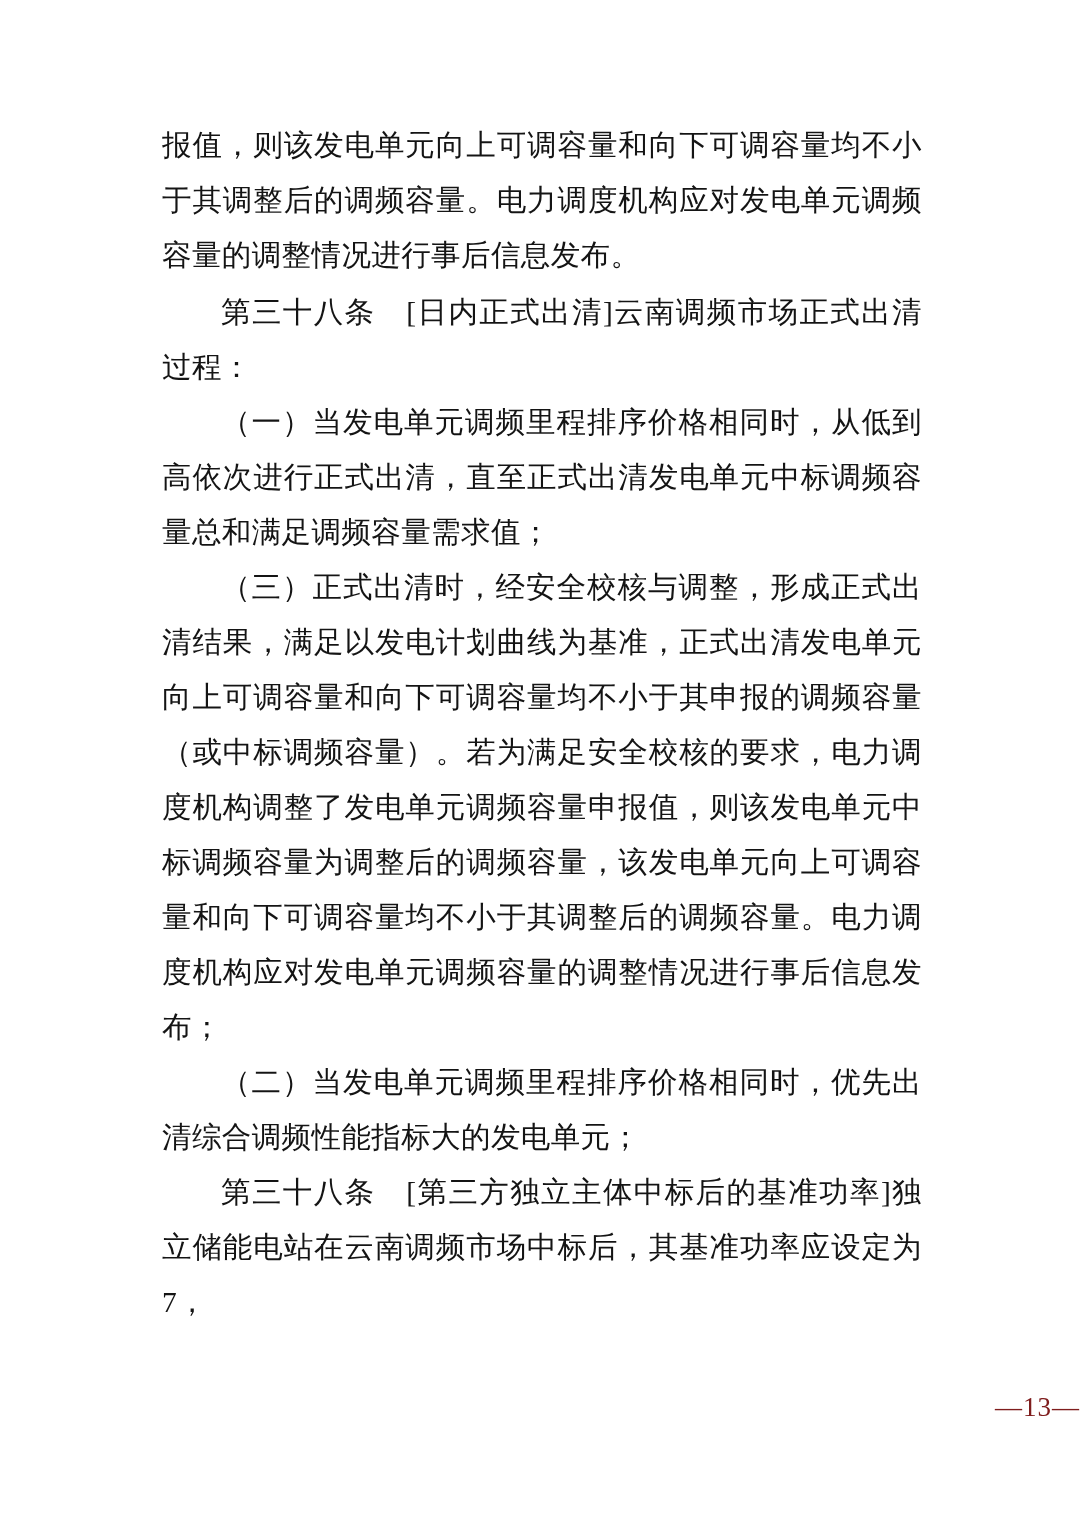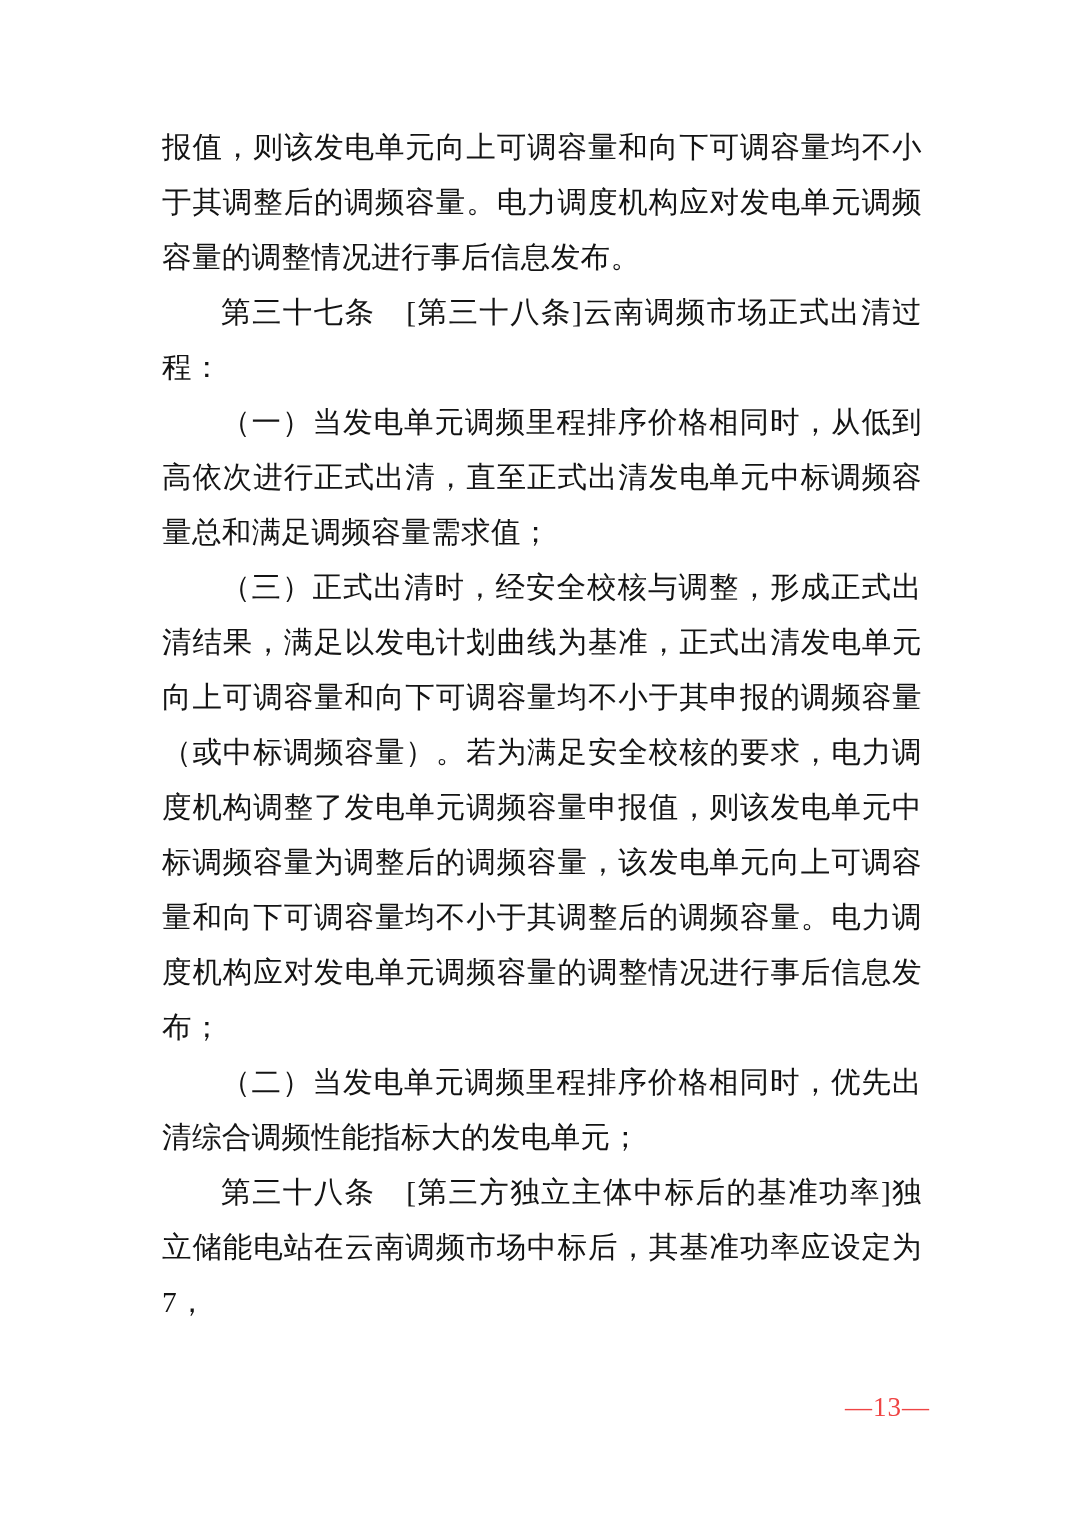--- a/index.html
+++ b/index.html
@@ -29,45 +29,45 @@
     text-align: justify;
     text-justify: inter-ideograph;
     letter-spacing: 0.4px;
     color: #141414;
   }
   p.indent {
     text-indent: 59px;
   }
   p.hang {
     text-indent: 0;
+    font-family: Liberation Mono, monospace;
   }
   .footer {
     position: absolute;
     left: 0;
     top: 1392px;
     width: 1080px;
     text-align: right;
-    padding-right: 150px;
     box-sizing: border-box;
     font-size: 27px;
     font-family: "Liberation Serif", "DejaVu Serif", serif;
-    color: #ef4444;
+    color: #7f1d1d;
     letter-spacing: 1px;
   }
 </style>
 </head>
 <body>
 
 <div class="page">
 
   <div class="body-area">
 
     <p class="para hang">报值，则该发电单元向上可调容量和向下可调容量均不小于其调整后的调频容量。电力调度机构应对发电单元调频容量的调整情况进行事后信息发布。</p>
 
-    <p class="para indent">第三十七条　[第三十八条]云南调频市场正式出清过程：</p>
+    <p class="para indent">第三十八条　[日内正式出清]云南调频市场正式出清过程：</p>
 
     <p class="para indent">（一）当发电单元调频里程排序价格相同时，从低到高依次进行正式出清，直至正式出清发电单元中标调频容量总和满足调频容量需求值；</p>
 
     <p class="para indent">（三）正式出清时，经安全校核与调整，形成正式出清结果，满足以发电计划曲线为基准，正式出清发电单元向上可调容量和向下可调容量均不小于其申报的调频容量（或中标调频容量）。若为满足安全校核的要求，电力调度机构调整了发电单元调频容量申报值，则该发电单元中标调频容量为调整后的调频容量，该发电单元向上可调容量和向下可调容量均不小于其调整后的调频容量。电力调度机构应对发电单元调频容量的调整情况进行事后信息发布；</p>
 
     <p class="para indent">（二）当发电单元调频里程排序价格相同时，优先出清综合调频性能指标大的发电单元；</p>
 
 
     <p class="para indent">第三十八条　[第三方独立主体中标后的基准功率]独立储能电站在云南调频市场中标后，其基准功率应设定为 7，</p>
 

